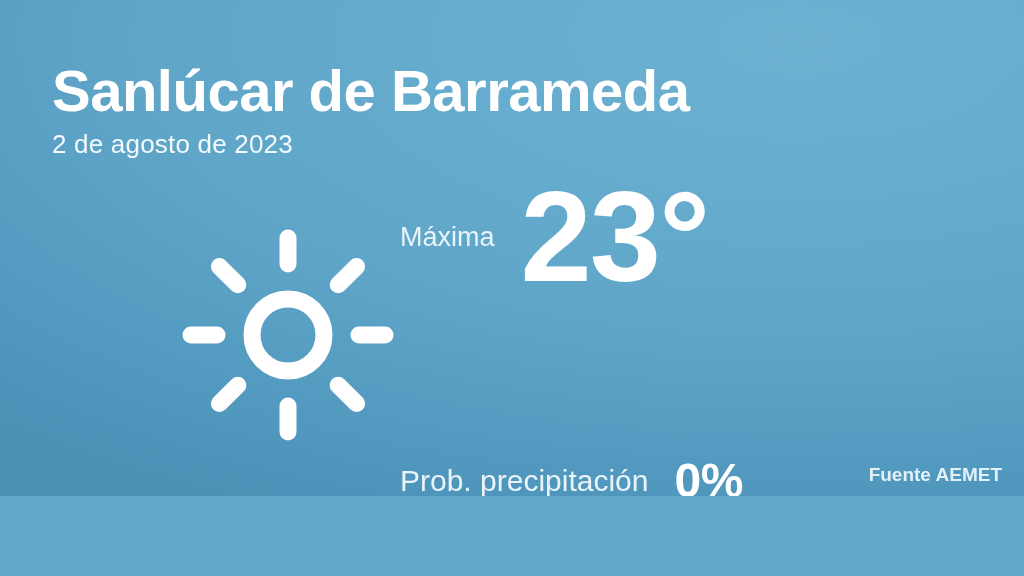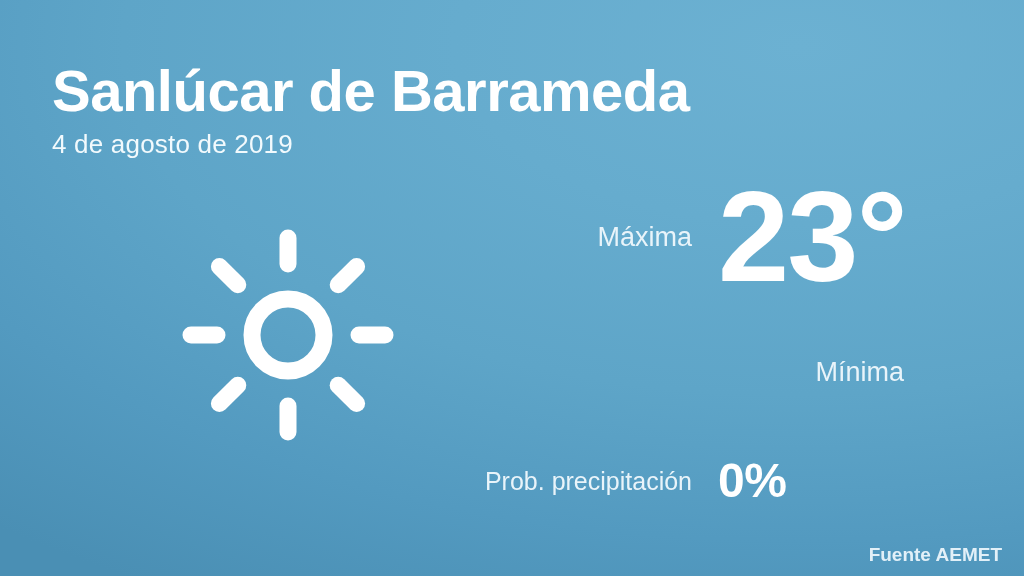--- a/index.html
+++ b/index.html
@@ -10,21 +10,21 @@
     width: 1024px;
     height: 576px;
     overflow: hidden;
     font-family: "Liberation Sans", sans-serif;
     background: #62a9cb;
   }
 
   #card {
     position: relative;
     width: 1024px;
-    height: 576px;
+    height: 496px;
     overflow: hidden;
     background:
       radial-gradient(ellipse 120% 110% at 78% 8%,
         #6cb1d2 0%,
         #66acce 28%,
         #5ea5c8 55%,
         #539ac0 78%,
         #4a8fb4 100%);
   }
 
@@ -72,21 +72,20 @@
   
   #stats {
     position: absolute;
     left: 400px;
     top: 168px;
     width: 530px;
   }
   .stat-row {
     display: flex;
     align-items: center;
-    justify-content: flex-end;
     width: 100%;
   }
   .stat-label {
     color: #e9f4fa;
     font-weight: 300;
     text-align: right;
     white-space: nowrap;
     padding-right: 26px;
   }
   .stat-value {
@@ -107,21 +106,21 @@
 
   #row-min { height: 132px; }
   #row-min .stat-label { font-size: 27px; }
   #row-min .stat-value {
     font-size: 68px;
     width: 212px;
     letter-spacing: -1px;
   }
 
   #row-precip { height: 86px; }
-  #row-precip .stat-label { font-size: 25px; margin-left: 16px; }
+  #row-precip .stat-label { font-size: 30px; }
   #row-precip .stat-value {
     font-size: 48px;
     width: 212px;
     letter-spacing: -0.5px;
   }
 
   
   #source-text {
     position: absolute;
     right: 22px;
@@ -132,21 +131,21 @@
     white-space: nowrap;
   }
 </style>
 </head>
 <body>
 
 <div id="card">
 
   <div id="header">
     <h1 id="city-title">Sanlúcar de Barrameda</h1>
-    <div id="date-text">4 de agosto de 2019</div>
+    <div id="date-text">2 de agosto de 2023</div>
   </div>
 
   <div id="icon-wrap">
     <svg id="weather-icon" viewBox="0 0 220 220" aria-hidden="true">
       <circle cx="110" cy="110" r="36" fill="none" stroke="#ffffff" stroke-width="17"></circle>
       <g stroke="#ffffff" stroke-width="17" stroke-linecap="round">
         <line x1="110" y1="13" x2="110" y2="39"></line>
         <line x1="110" y1="181" x2="110" y2="207"></line>
         <line x1="13" y1="110" x2="39" y2="110"></line>
         <line x1="181" y1="110" x2="207" y2="110"></line>
@@ -159,21 +158,20 @@
   </div>
 
   <div id="stats">
 
     <div class="stat-row" id="row-max">
       <div class="stat-label">Máxima</div>
       <div class="stat-value">23°</div>
     </div>
 
     <div class="stat-row" id="row-min">
-      <div class="stat-label">Mínima</div>
     </div>
 
     <div class="stat-row" id="row-precip">
       <div class="stat-label">Prob. precipitación</div>
       <div class="stat-value">0%</div>
     </div>
 
   </div>
 
   <div id="source-text">Fuente AEMET</div>

